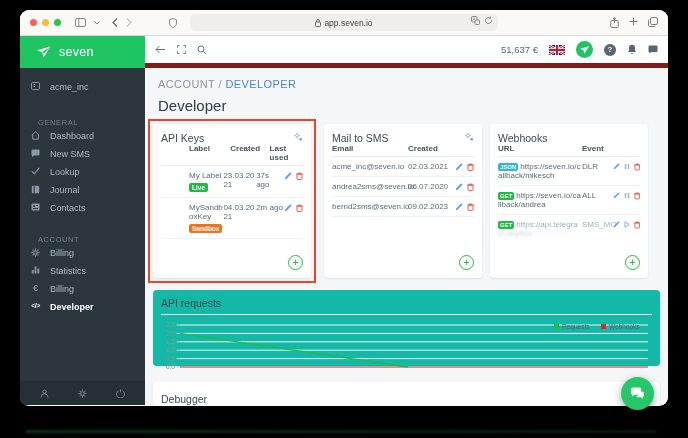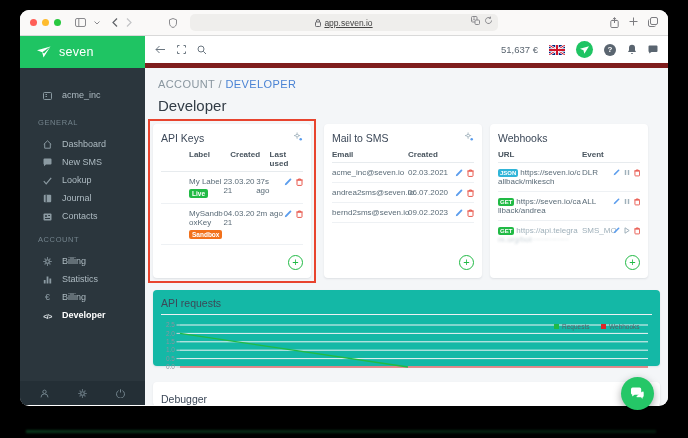--- a/index.html
+++ b/index.html
@@ -14,33 +14,33 @@
   
   .chrome { height:26px; background:#faf9f8; border-bottom:1px solid #d9d9d9;
     display:flex; align-items:center; padding:0 10px; position:relative; }
   .lights { display:flex; gap:5px; margin-right:10px; }
   .light { width:7px; height:7px; border-radius:50%; }
   .l-red{background:#ff5f57}.l-yel{background:#febc2e}.l-grn{background:#28c840}
   .chromeicon { color:#8a8a8e; display:flex; align-items:center; margin:0 4px; }
   .urlpill { position:absolute; left:50%; top:4px; transform:translateX(-50%);
     width:308px; height:17px; background:#efeeec; border-radius:5px;
     display:flex; align-items:center; justify-content:center; gap:3px;
-    font-size:8.5px; color:#444;text-decoration:underline; }
+    font-size:8.5px; color:#444; }
   .pillright { position:absolute; right:5px; top:2px; display:flex; gap:4px; color:#8a8a8e; }
   .chromeright { margin-left:auto; display:flex; gap:10px; color:#7c7c80; }
 
   
   .app { display:flex; height:369px; }
 
   
   .sidebar { width:125px; background:#2b363d; display:flex; flex-direction:column; flex-shrink:0; }
   .logo { height:32px; background:#1fc463; display:flex; align-items:center; padding-left:17px; gap:7px; }
   .logo-text { color:#fff; font-size:12.5px; letter-spacing:.3px; }
   .nav { flex:1; padding-top:12px; }
-  .navitem { display:flex; align-items:flex-end; gap:9px; padding:0 0 0 22px; height:18px;
+  .navitem { display:flex; align-items:flex-start; gap:9px; padding:0 0 0 10px; height:18px;
     color:#aebbc2; font-size:9px; cursor:pointer; }
   .navitem .nico { width:11px; display:flex; justify-content:center; color:#8b9aa2; }
   .navitem.active { color:#ffffff; font-weight:bold; }
   .navitem.active .nico { color:#dfe5e8; }
   .navsec { padding:14px 0 4px 18px; color:#73838c; font-size:7.5px; letter-spacing:.6px; }
   .workspace { margin-top:2px; margin-bottom:4px; }
   .sidebottom { height:24px; background:#242f36; display:flex; align-items:center;
     justify-content:space-between; padding:0 20px; color:#72838c; }
 
   
@@ -56,21 +56,21 @@
 
   .content { flex:1; padding:8px 8px 0 8px; overflow:hidden; }
   .breadcrumb { font-size:11px; letter-spacing:.4px; color:#8a97a0; margin:2px 0 7px 5px; }
   .breadcrumb .cur { color:#4a83d4; }
   .pagetitle { font-size:15px; color:#323c46; margin:0 0 10px 5px; font-weight:400; }
 
   .cards { display:flex; gap:8px; align-items:flex-start; }
   .card { background:#fff; border-radius:4px; box-shadow:0 1px 2px rgba(40,50,60,.10);
     width:158px; height:154px; padding:8px; position:relative; overflow:hidden; }
   .highlight { border:2px solid #e8442e; padding:3px; margin:-5px 0 -5px -5px; }
-  .cardtitle-row { display:flex; justify-content:space-between; align-items:flex-start; margin-bottom:6px; }
+  .cardtitle-row { display:flex; justify-content:space-between; align-items:flex-start; }
   .cardtitle { font-size:10.5px; color:#3c4858; }
   .gearbtn { color:#9fb0ba; cursor:pointer; }
 
   .thead { display:flex; border-bottom:1px solid #e7ebee; padding-bottom:3px;
     font-size:8px; font-weight:bold; color:#48545e; }
   .trow { display:flex; border-bottom:1px solid #eef1f4; padding:5px 0; font-size:8px; color:#5a6b77; }
   .col-label{width:42px; word-break:break-all;margin-left:28px;}
   .col-created{width:40px; word-break:break-all;}
   .col-last{width:34px;}
   .col-email{width:76px;}

